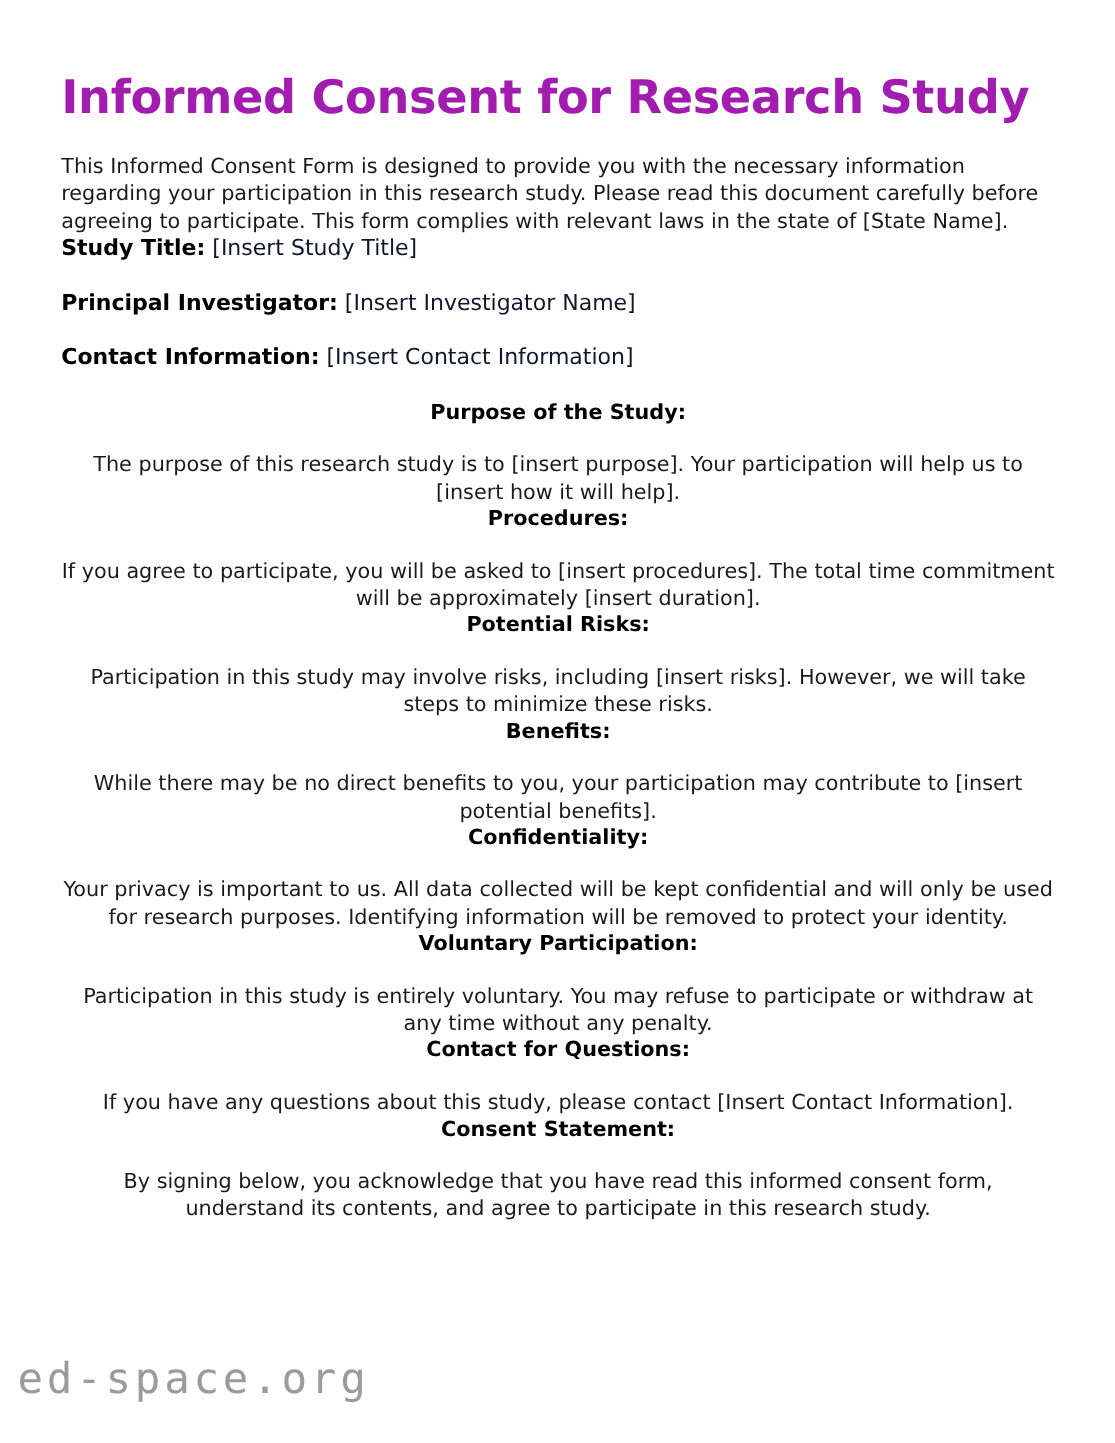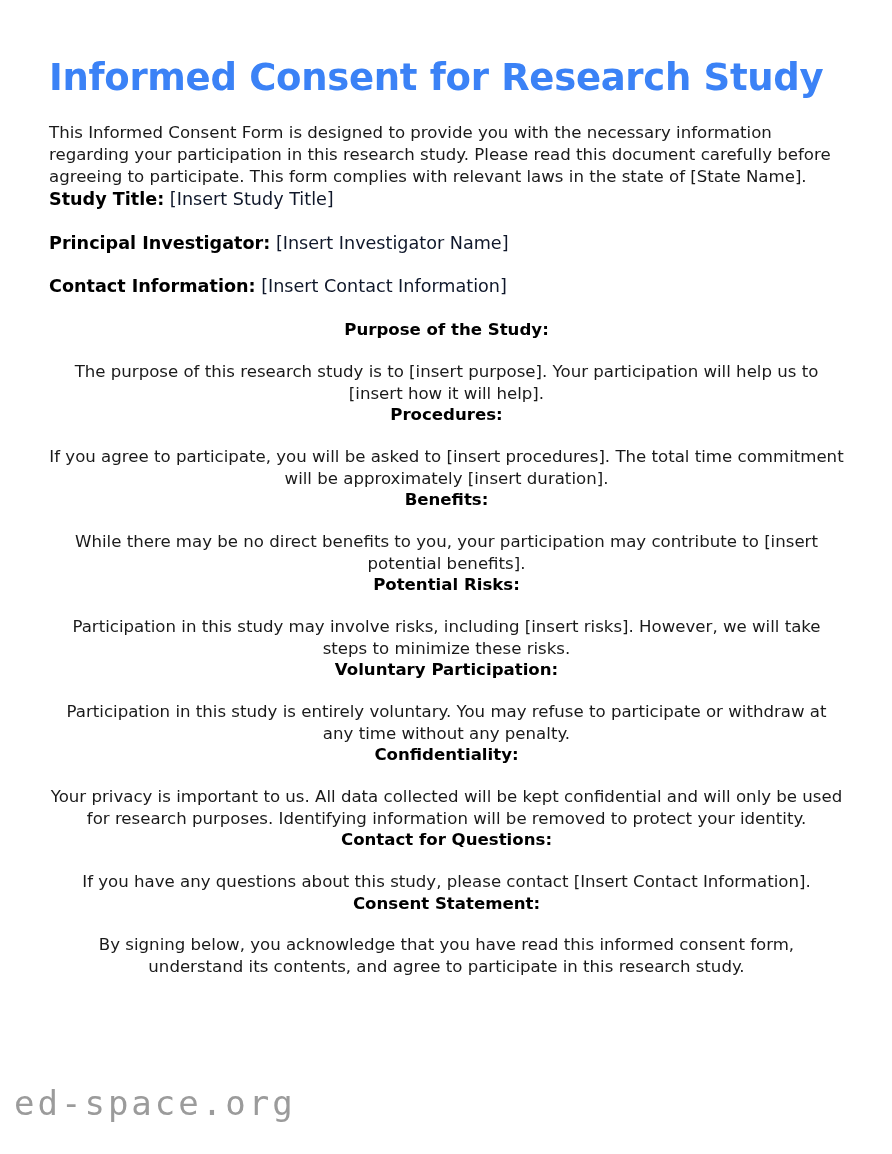--- a/index.html
+++ b/index.html
@@ -32,21 +32,21 @@
     top: 57px;
     width: 795px;
   }
 
   .doc-title {
     font-size: 37px;
     font-weight: bold;
     line-height: 1.12;
     letter-spacing: -0.3px;
     margin: 0 0 24px 0;
-    color: #3b82f6;
+    color: #a21caf;
   }
 
   p.para {
     font-size: 16.6px;
     line-height: 1.31;
     margin: 0 0 0 0;
     color: #1a1a1a;
   }
 
   .intro {
@@ -136,37 +136,37 @@
         <div class="section-heading">Purpose of the Study:</div>
         <p class="para section-body">The purpose of this research study is to [insert purpose]. Your participation will help us to [insert how it will help].</p>
       </div>
 
       <div class="section">
         <div class="section-heading">Procedures:</div>
         <p class="para section-body">If you agree to participate, you will be asked to [insert procedures]. The total time commitment will be approximately [insert duration].</p>
       </div>
 
       <div class="section">
+        <div class="section-heading">Potential Risks:</div>
+        <p class="para section-body">Participation in this study may involve risks, including [insert risks]. However, we will take steps to minimize these risks.</p>
+      </div>
+
+      <div class="section">
         <div class="section-heading">Benefits:</div>
         <p class="para section-body">While there may be no direct benefits to you, your participation may contribute to [insert potential benefits].</p>
       </div>
 
       <div class="section">
-        <div class="section-heading">Potential Risks:</div>
-        <p class="para section-body">Participation in this study may involve risks, including [insert risks]. However, we will take steps to minimize these risks.</p>
+        <div class="section-heading">Confidentiality:</div>
+        <p class="para section-body">Your privacy is important to us. All data collected will be kept confidential and will only be used for research purposes. Identifying information will be removed to protect your identity.</p>
       </div>
 
       <div class="section">
         <div class="section-heading">Voluntary Participation:</div>
         <p class="para section-body">Participation in this study is entirely voluntary. You may refuse to participate or withdraw at any time without any penalty.</p>
-      </div>
-
-      <div class="section">
-        <div class="section-heading">Confidentiality:</div>
-        <p class="para section-body">Your privacy is important to us. All data collected will be kept confidential and will only be used for research purposes. Identifying information will be removed to protect your identity.</p>
       </div>
 
       <div class="section">
         <div class="section-heading">Contact for Questions:</div>
         <p class="para section-body">If you have any questions about this study, please contact [Insert Contact Information].</p>
       </div>
 
       <div class="section">
         <div class="section-heading">Consent Statement:</div>
         <p class="para section-body">By signing below, you acknowledge that you have read this informed consent form, understand its contents, and agree to participate in this research study.</p>

